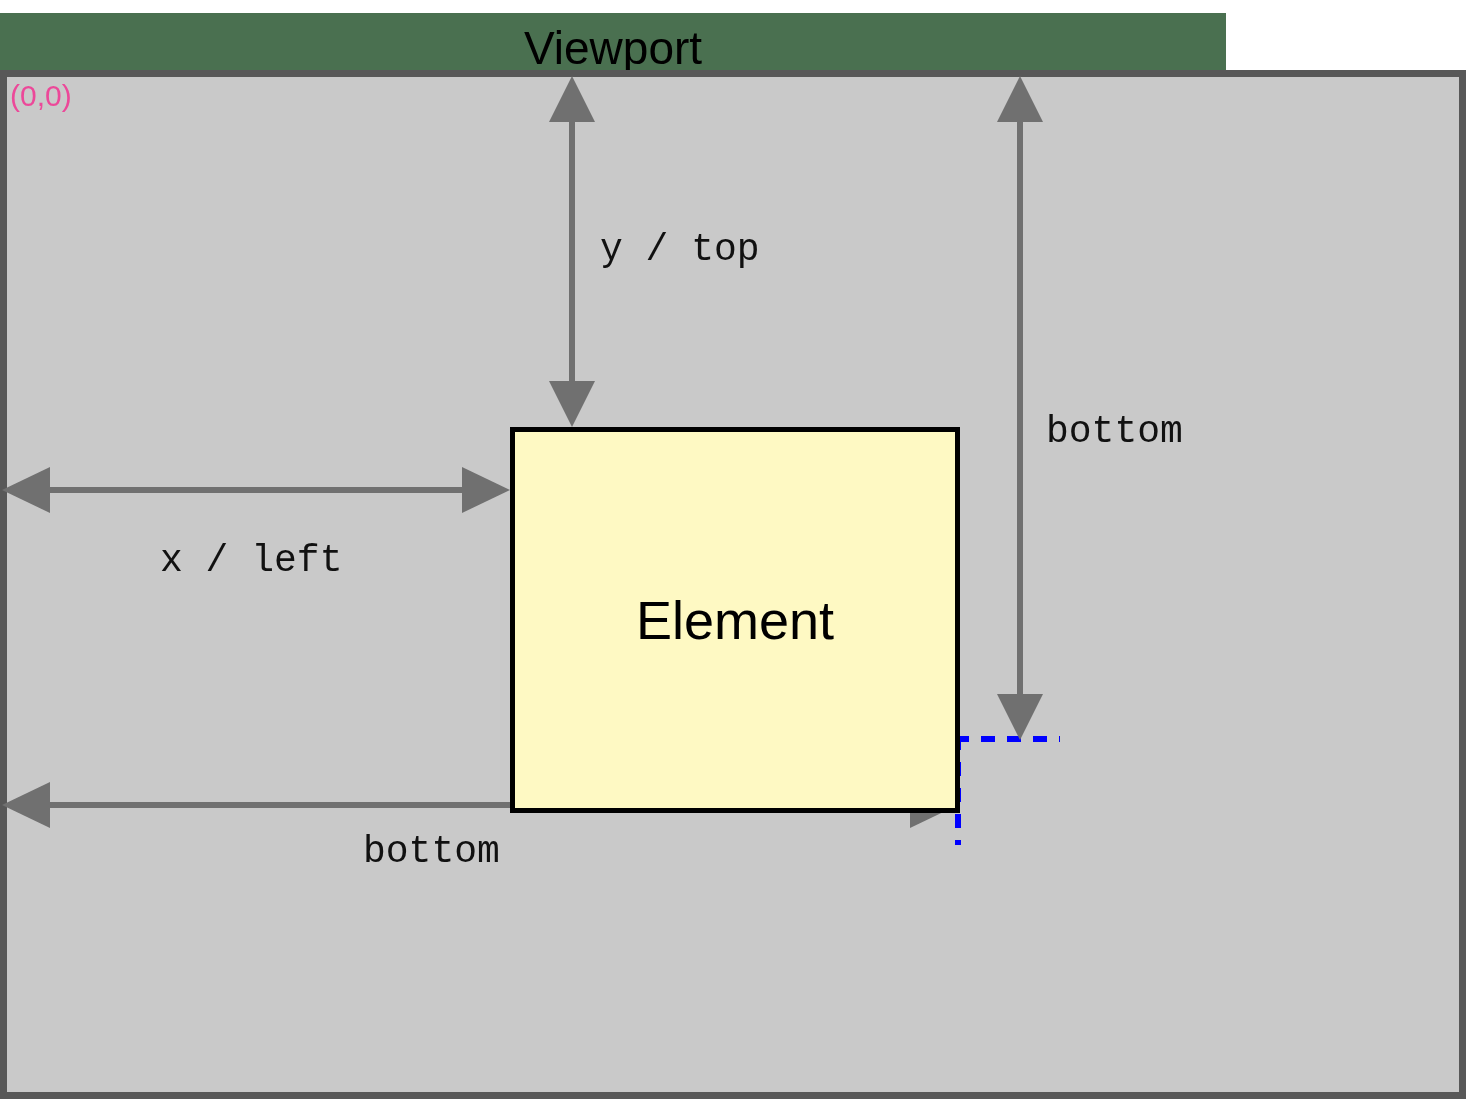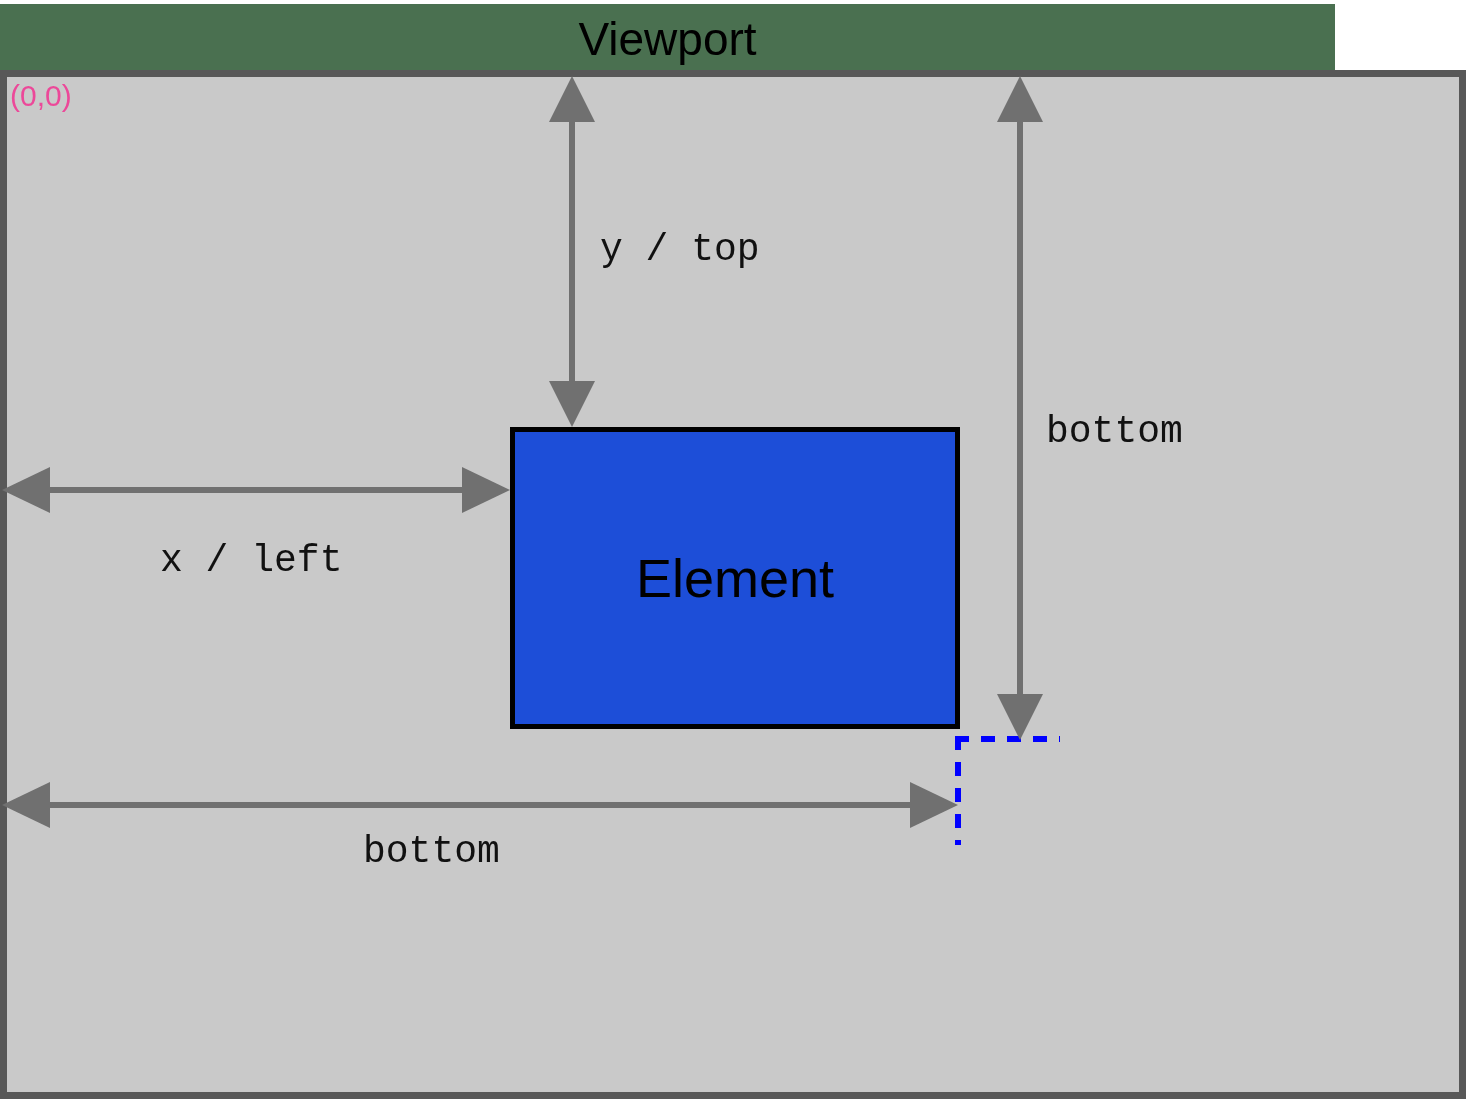--- a/index.html
+++ b/index.html
@@ -13,22 +13,22 @@
     height: 1099px;
     overflow: hidden;
     font-family: "Liberation Sans", sans-serif;
     background: #ffffff;
   }
 
   
   .viewport-header {
     position: absolute;
     left: 0;
-    top: 4px;
-    width: 1335px;
+    top: 13px;
+    width: 1226px;
     height: 70px;
     background: #4a7050;
     display: flex;
     align-items: center;
     justify-content: center;
   }
   .viewport-title {
     font-family: "Liberation Sans", sans-serif;
     font-size: 46px;
     font-weight: 400;
@@ -60,22 +60,22 @@
     color: #ec4899;
     line-height: 1;
   }
 
   
   .element-box {
     position: absolute;
     left: 510px;
     top: 427px;
     width: 450px;
-    height: 302px;
-    background: #1d4ed8;
+    height: 386px;
+    background: #fef9c3;
     border: 5px solid #000000;
     box-sizing: border-box;
     display: flex;
     align-items: center;
     justify-content: center;
   }
   .element-label {
     font-family: "Liberation Sans", sans-serif;
     font-size: 54px;
     color: #000000;

